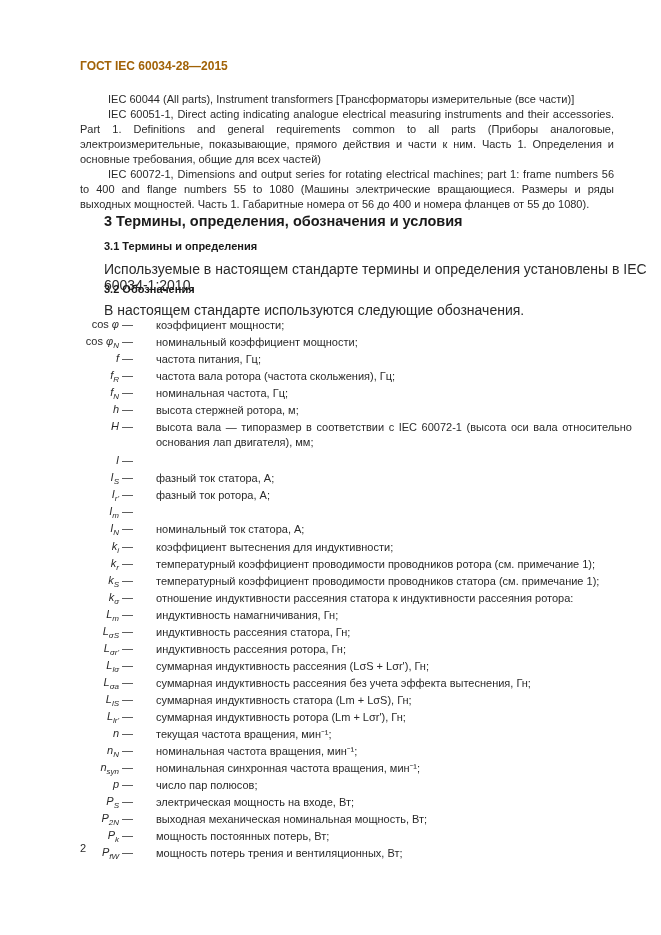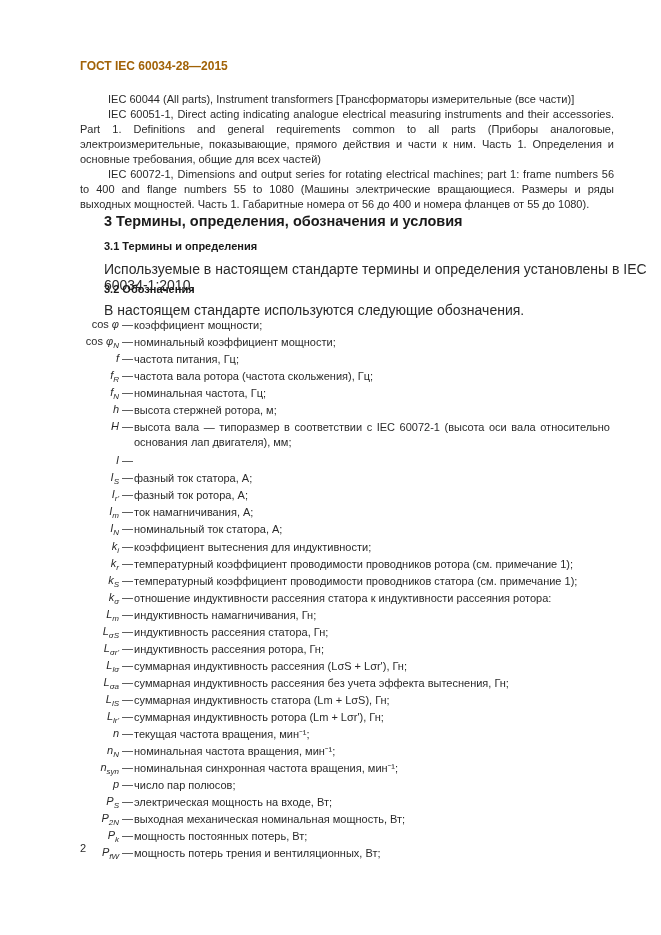--- a/index.html
+++ b/index.html
@@ -12,21 +12,21 @@
   .h1 { position: absolute; left: 104px; top: 213px; font-size: 14.5px; font-weight: bold; color: #1a1a1a; }
   .h2 { position: absolute; left: 104px; font-size: 11px; font-weight: bold; color: #1a1a1a; }
   .para { position: absolute; left: 104px; font-size: 14px; }
   .sym-list { position: absolute; left: 0; top: 318px; width: 661px; font-size: 11px; }
   .sym-row { position: relative; height: 17.05px; }
   .sym-row.tall { height: 34px; }
   .sym { position: absolute; right: 542px; top: 0; white-space: nowrap; font-style: italic; }
   .sym .up { font-style: normal; margin-top: 28px; }
   .sym sub { font-size: 8px; vertical-align: -3px; }
   .dash { position: absolute; left: 122px; top: 0; }
-  .def { position: absolute; left: 134px; top: 0; width: 476px; line-height: 15px; text-align: justify; }
+  .def { position: absolute; left: 156px; top: 0; width: 476px; line-height: 15px; text-align: justify; }
   .pagenum { position: absolute; left: 80px; top: 842px; font-size: 11px; }
 </style>
 </head>
 <body>
 
 <div class="page">
   <div class="header">ГОСТ IEC 60034-28—2015</div>
 
   <div class="refs">
     <p>IEC 60044 (All parts), Instrument transformers [Трансформаторы измерительные (все части)]</p>
@@ -86,21 +86,20 @@
         <span class="def">фазный ток статора, А;</span>
       </div>
       <div class="sym-row">
         <span class="sym"><span>I</span><sub>r'</sub></span>
         <span class="dash">—</span>
         <span class="def">фазный ток ротора, А;</span>
       </div>
       <div class="sym-row">
         <span class="sym"><span>I</span><sub>m</sub></span>
         <span class="dash">—</span>
-        <span class="def">ток намагничивания, А;</span>
       </div>
       <div class="sym-row">
         <span class="sym"><span>I</span><sub>N</sub></span>
         <span class="dash">—</span>
         <span class="def">номинальный ток статора, А;</span>
       </div>
       <div class="sym-row">
         <span class="sym"><span>k</span><sub>i</sub></span>
         <span class="dash">—</span>
         <span class="def">коэффициент вытеснения для индуктивности;</span>

